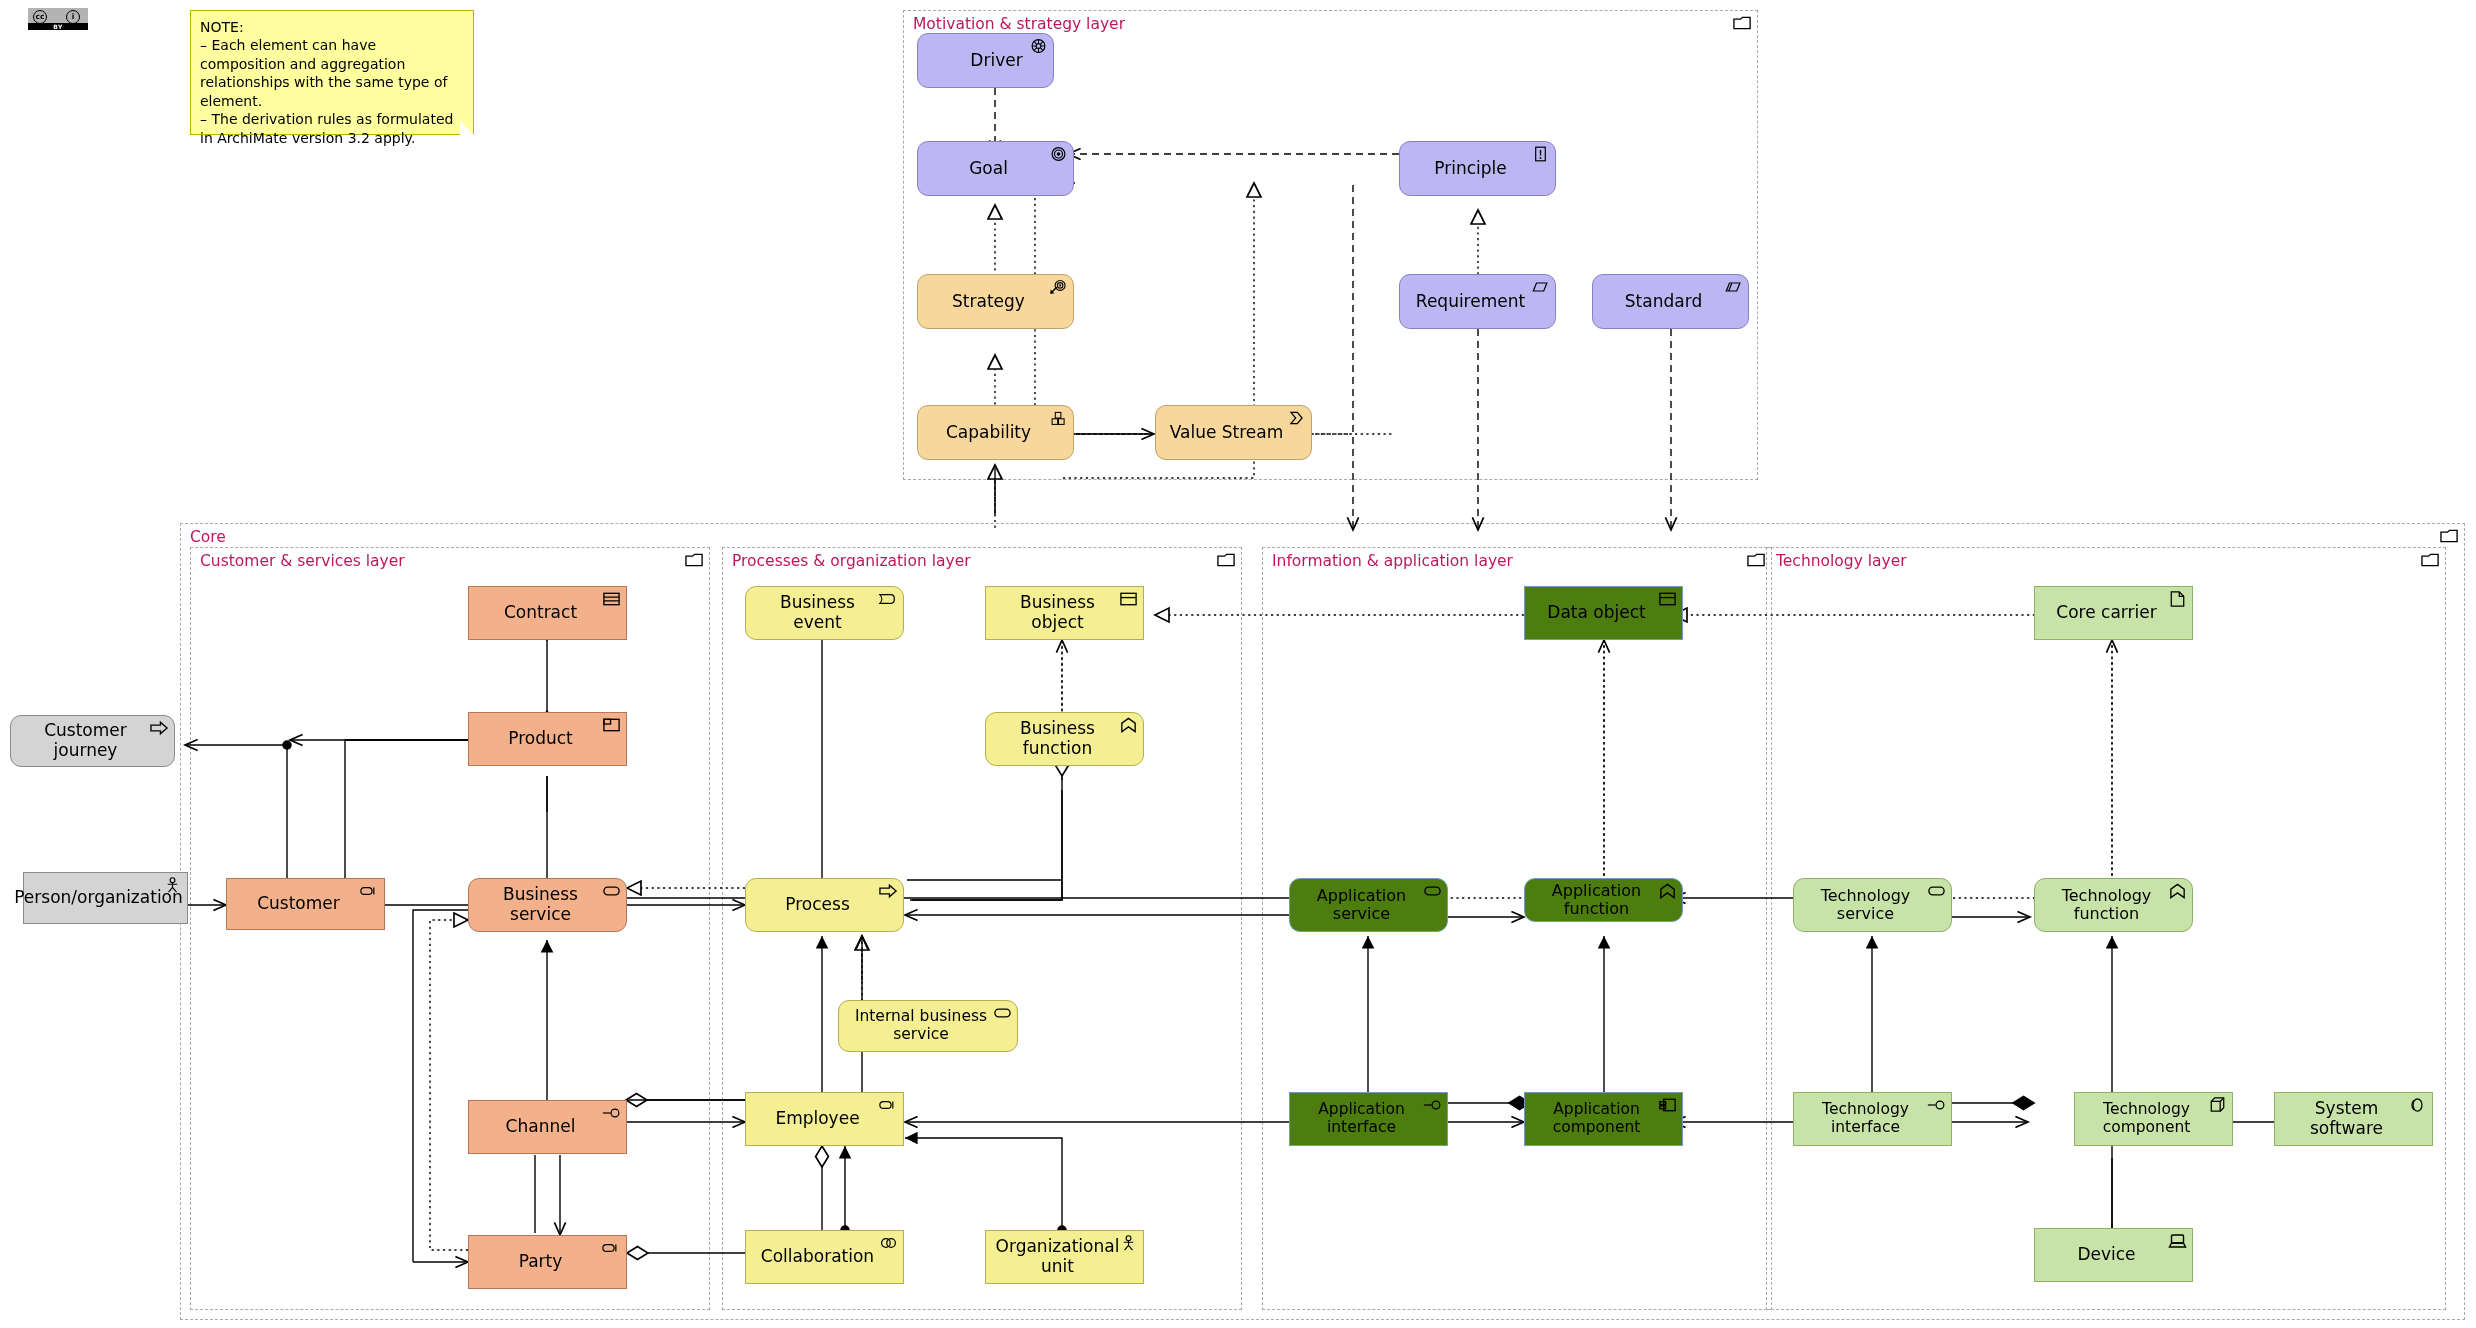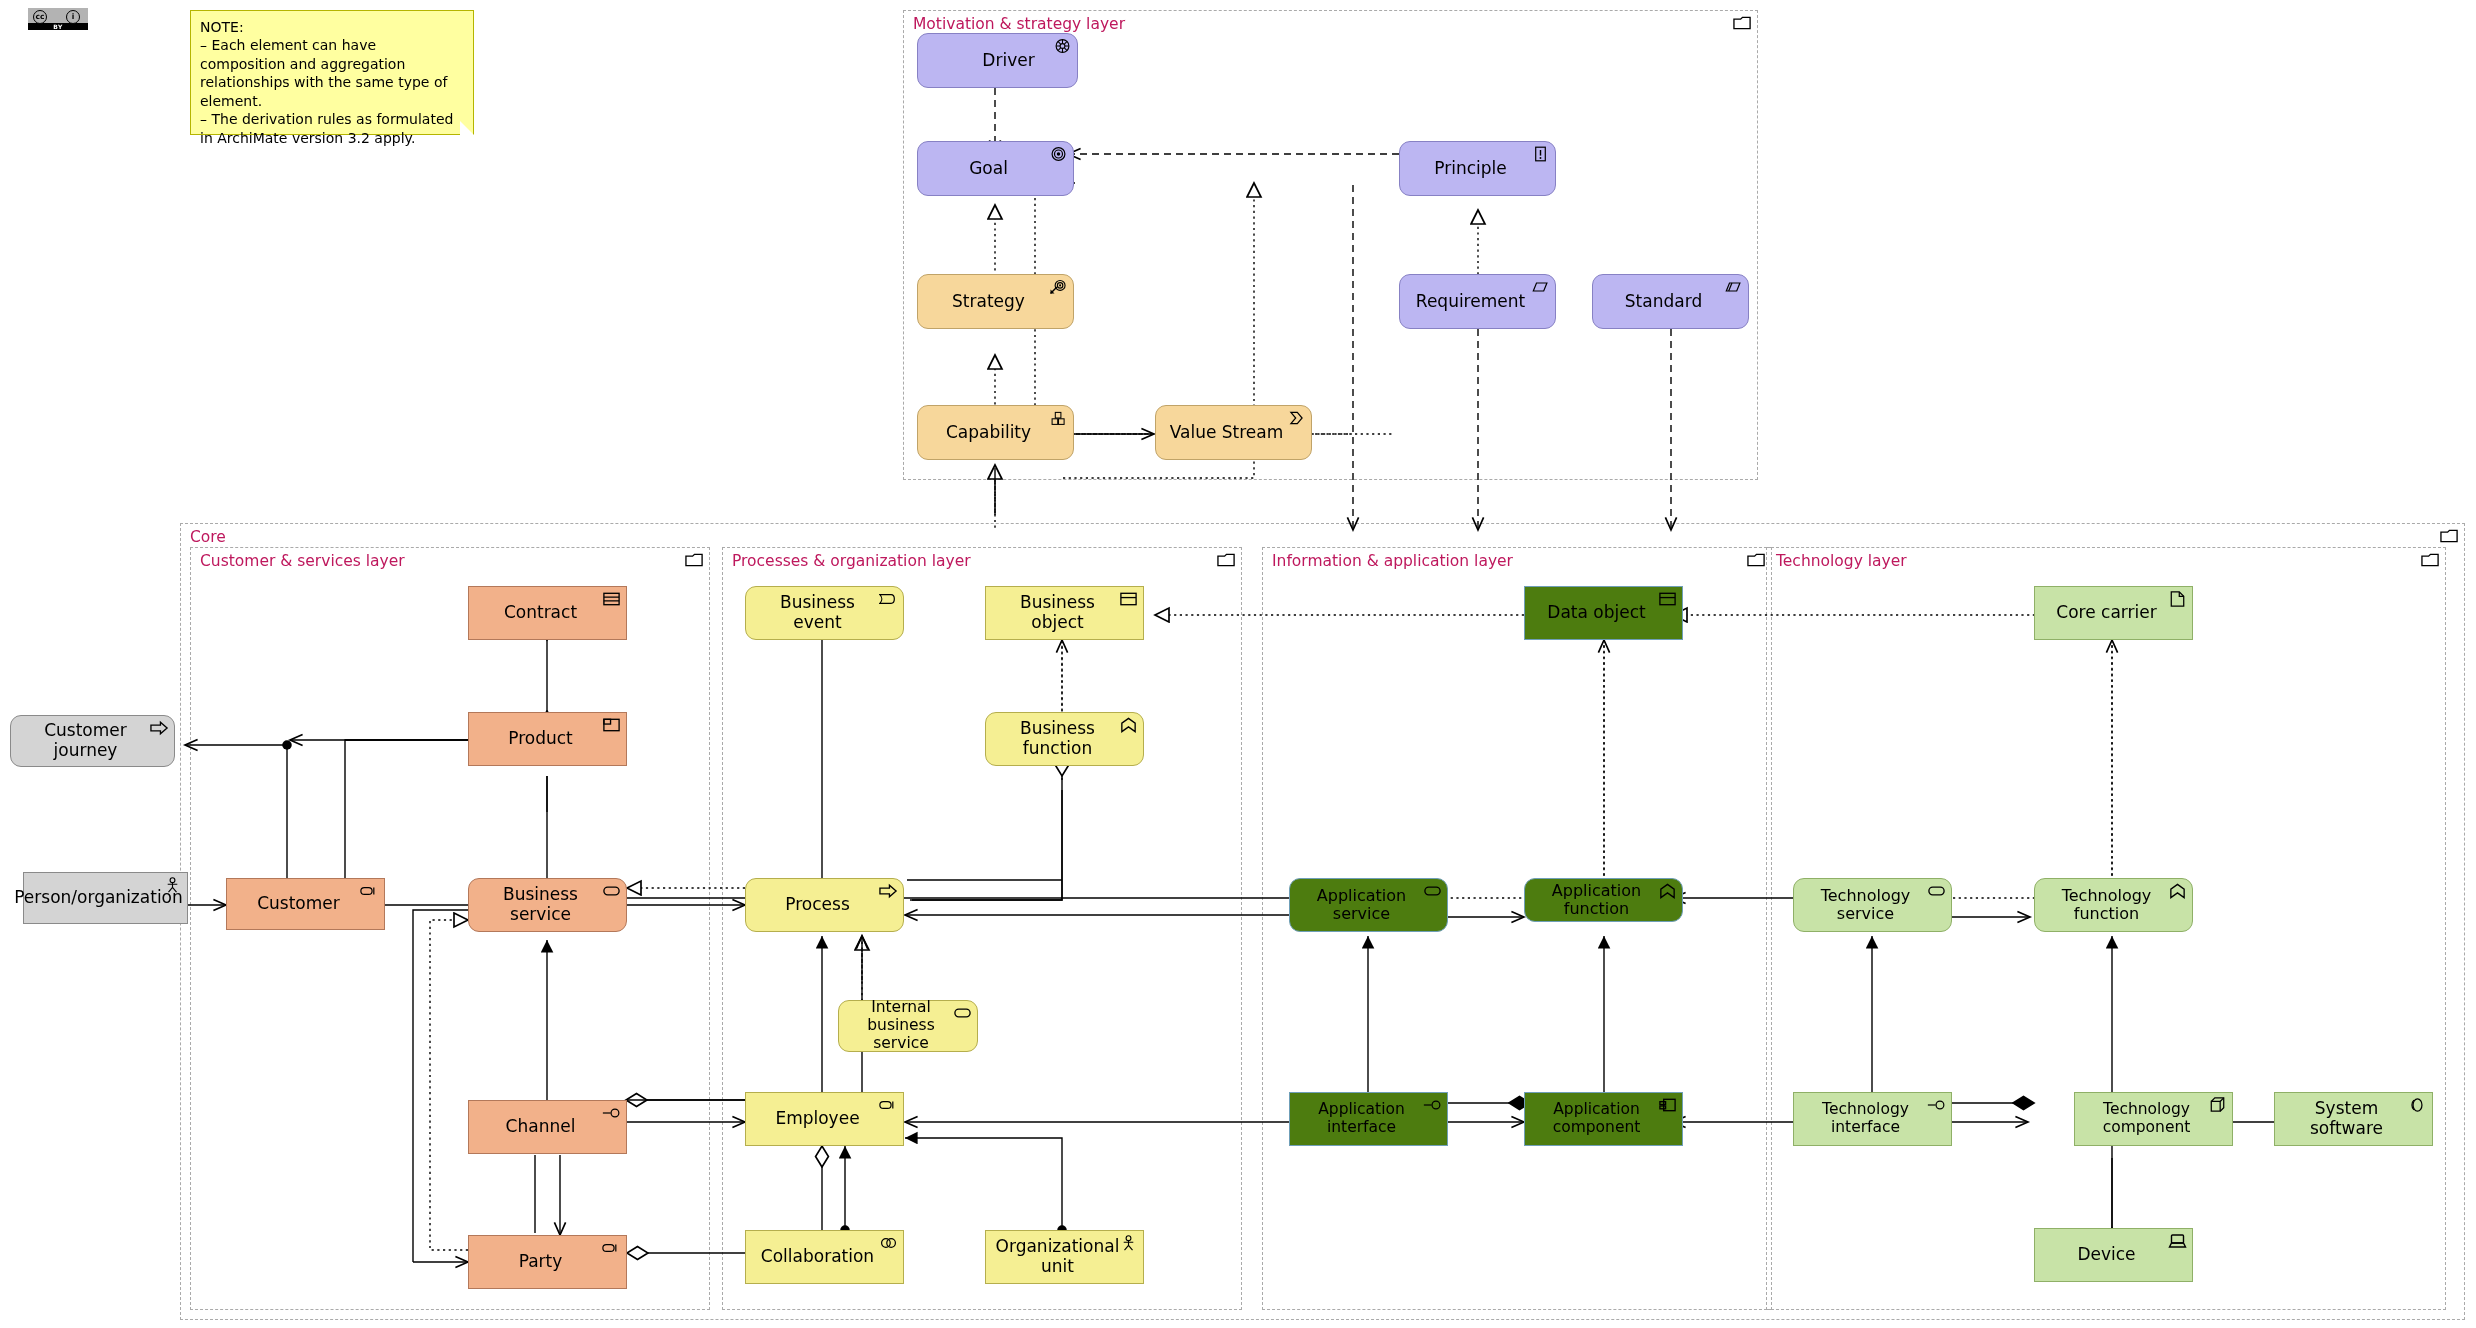--- a/index.html
+++ b/index.html
@@ -224,21 +224,21 @@
       <path d="M2112 1146 V1228" marker-start="url(#diaHollow)" transform="rotate(180 2112 1187)"></path>
       <path d="M2112 1158 V1228"></path>
 
       <path d="M1793 898 H1673" marker-end="url(#arrOpen)"></path>
       <path d="M1793 1122 H1673" marker-end="url(#arrOpen)"></path>
 
       <path d="M2035 615 H1673" stroke-dasharray="2.2,3.5" marker-end="url(#triHollow)"></path>
     </g>
   </svg>
 
-  <div class="node motiv rounded" style="left:917px;top:33px;width:161px;height:55px;padding-left:36px;">
+  <div class="node motiv rounded" style="left:917px;top:33px;width:137px;height:55px;padding-left:36px;">
     <span class="lbl">Driver</span>
     <svg class="icon" viewBox="0 0 20 20">
       <circle cx="10" cy="10" r="8" fill="none" stroke="#000" stroke-width="1.4"></circle>
       <circle cx="10" cy="10" r="3" fill="none" stroke="#000" stroke-width="1.4"></circle>
       <path d="M10 2 V7 M10 13 V18 M2 10 H7 M13 10 H18 M4.3 4.3 L7.6 7.6 M12.4 12.4 L15.7 15.7 M15.7 4.3 L12.4 7.6 M7.6 12.4 L4.3 15.7" stroke="#000" stroke-width="1.3"></path>
     </svg>
   </div>
 
   <div class="node motiv rounded" style="left:917px;top:141px;width:157px;height:55px;">
     <span class="lbl">Goal</span>
@@ -384,21 +384,21 @@
     </svg>
   </div>
 
   <div class="node process rounded" style="left:745px;top:878px;width:159px;height:54px;">
     <span class="lbl">Process</span>
     <svg class="icon" viewBox="0 0 20 16">
       <path d="M1 5 H11 V2 L18 8 L11 14 V11 H1 z" fill="none" stroke="#000" stroke-width="1.4"></path>
     </svg>
   </div>
 
-  <div class="node process rounded" style="left:838px;top:1000px;width:140px;height:52px;">
+  <div class="node process rounded" style="left:838px;top:1000px;width:180px;height:52px;">
     <span class="lbl" style="font-size:15.5px;">Internal business service</span>
     <svg class="icon" viewBox="0 0 20 14">
       <rect x="2" y="3" width="16" height="8" rx="4" fill="none" stroke="#000" stroke-width="1.4"></rect>
     </svg>
   </div>
 
   <div class="node process" style="left:745px;top:1092px;width:159px;height:54px;">
     <span class="lbl">Employee</span>
     <svg class="icon" viewBox="0 0 22 14">
       <rect x="1" y="3" width="13" height="8" rx="4" fill="none" stroke="#000" stroke-width="1.4"></rect>

